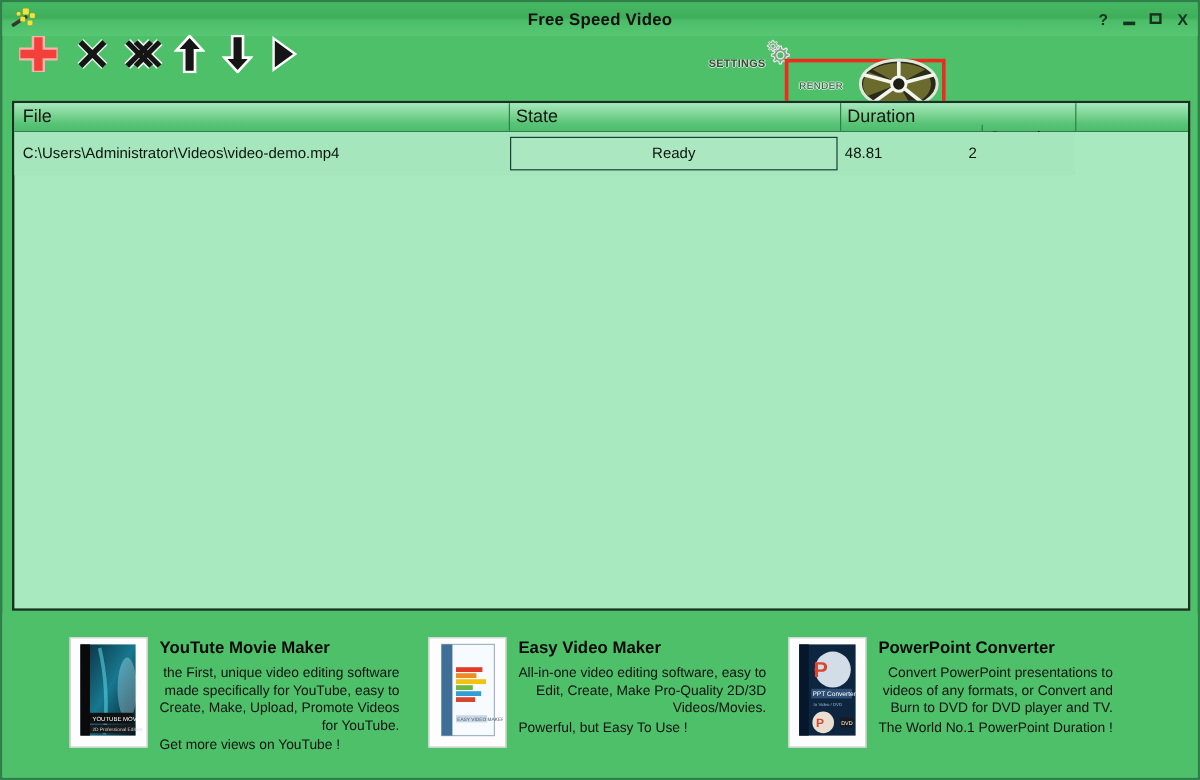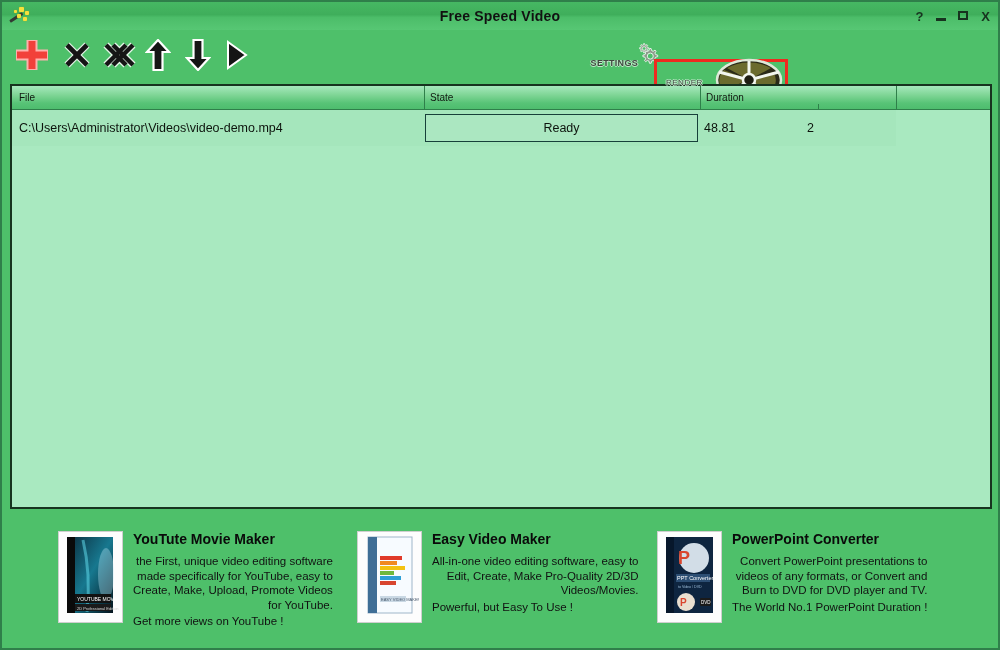--- a/index.html
+++ b/index.html
@@ -50,21 +50,21 @@
     display:inline-flex;align-items:center;justify-content:center;
     width:13px;height:14px;cursor:default;
   }
   .wbtn.min{position:relative;}
   .wbtn.min::after{content:"";position:absolute;left:1px;bottom:2px;width:10px;height:3px;background:#17331f;}
   .wbtn.max{position:relative;}
   .wbtn.max::after{content:"";position:absolute;left:1px;top:2px;width:10px;height:9px;border:2px solid #17331f;box-sizing:border-box;}
 
   
   .toolbar{
-    position:absolute;left:0;top:26px;width:792px;height:54px;
+    position:absolute;left:0;top:16px;width:792px;height:54px;
   }
   .tool{
     position:absolute;top:0;height:54px;display:flex;align-items:center;justify-content:center;
     cursor:default;
   }
   .tool svg{display:block;}
 
   .settings-btn{
     position:absolute;right:132px;top:10px;height:34px;display:flex;align-items:flex-end;
     cursor:default;
@@ -101,21 +101,21 @@
     box-sizing:border-box;
   }
   .lv-head{
     position:absolute;left:0;top:0;width:100%;height:24px;
     background:linear-gradient(to bottom,#a6e8bd 0%,#7ed595 40%,#57c376 75%,#4ebd6e 100%);
     box-sizing:border-box;
     border-bottom:1px solid #2f7f4a;
   }
   .hcell{
     position:absolute;top:0;height:23px;line-height:23px;
-    font-size:10px;color:#101810;box-sizing:border-box;
+    font-size:15px;color:#101810;box-sizing:border-box;
     border-left:1px solid #2f7f4a;padding-left:5px;white-space:nowrap;overflow:hidden;
   }
   .hcell.first{border-left:none;padding-left:7px;}
 
   .row{
     position:absolute;left:0;top:24px;height:36px;
   }
   .rowsel{
     position:absolute;left:0;top:0;width:884px;height:36px;
     background:#a5e6bc;

